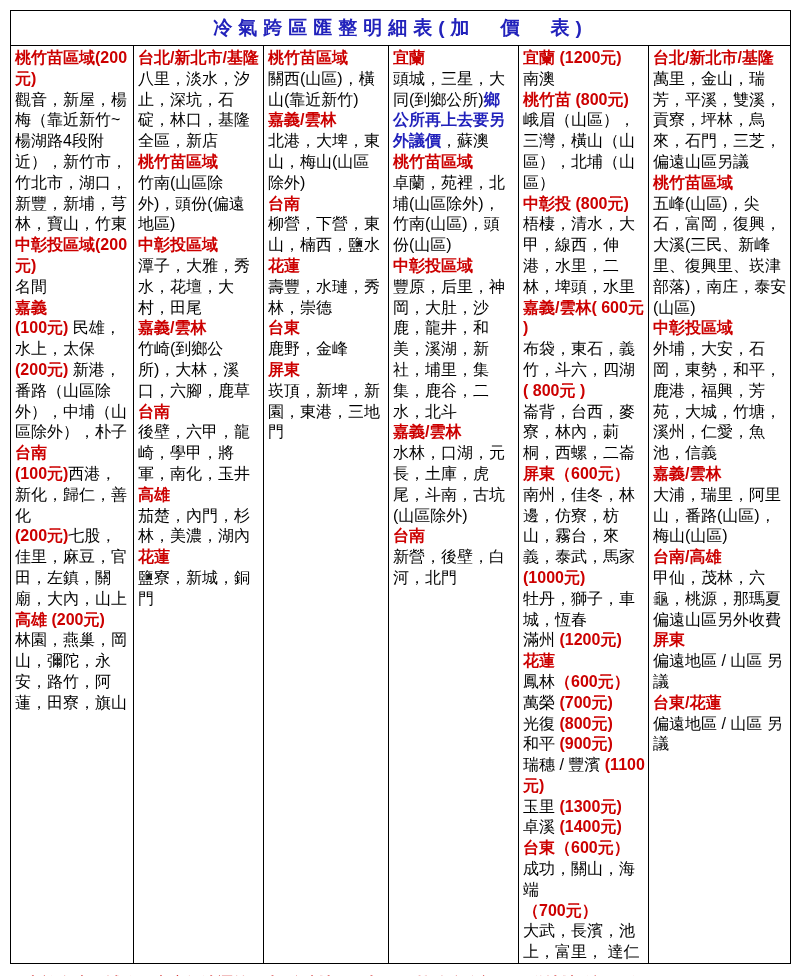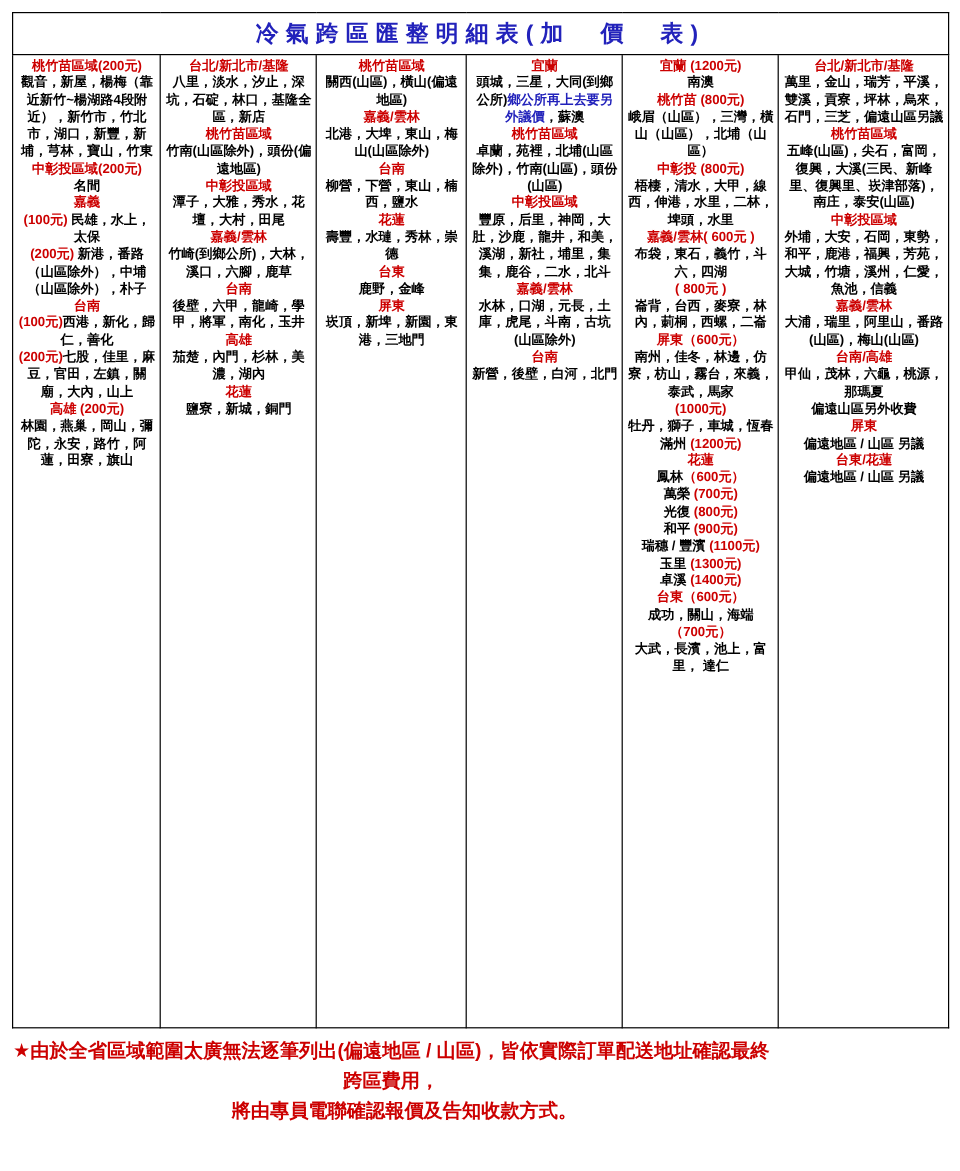--- a/index.html
+++ b/index.html
@@ -22,24 +22,24 @@
   }
   .title{
     color:var(--blue);font-weight:bold;font-size:19px;text-align:center;
     letter-spacing:6px;padding:4px 0;
   }
   .col-header{
     font-weight:normal;font-size:16px;text-align:center;vertical-align:middle;
     padding:4px 2px;white-space:pre-line;line-height:1.25;
   }
   .body-row td{vertical-align:top;height:808px;}
-  .body-cell{padding:2px 3px 0 4px;font-size:11px;line-height:1.3;text-align:center;}
+  .body-cell{padding:2px 3px 0 4px;font-size:16px;line-height:1.3;}
   .para{margin:0;}
   .run-red{color:var(--red);font-weight:bold;}
-  .run-black{color:var(--black);font-weight:bold;}
+  .run-black{color:var(--black);font-weight:normal;}
   .run-blue{color:var(--blue);font-weight:bold;}
   .footer{margin-top:8px;color:var(--red);font-weight:bold;font-size:16px;line-height:1.55;}
   .footer .note{margin:0;text-align:center;}
   .footer .indent{padding-left:22px;}
   
   col.c1{width:123px}col.c2{width:130px}col.c3{width:125px}
   col.c4{width:130px}col.c5{width:130px}col.c6{width:142px}
 </style>
 </head>
 <body>
@@ -86,21 +86,21 @@
             <div class="para"><span class="run-black">竹崎(到鄉公所)，大林，溪口，六腳，鹿草</span></div>
             <div class="para"><span class="run-red">台南</span></div>
             <div class="para"><span class="run-black">後壁，六甲，龍崎，學甲，將軍，南化，玉井</span></div>
             <div class="para"><span class="run-red">高雄</span></div>
             <div class="para"><span class="run-black">茄楚，內門，杉林，美濃，湖內</span></div>
             <div class="para"><span class="run-red">花蓮</span></div>
             <div class="para"><span class="run-black">鹽寮，新城，銅門</span></div>
           </td>
           <td class="body-cell">
             <div class="para"><span class="run-red">桃竹苗區域</span></div>
-            <div class="para"><span class="run-black">關西(山區)，橫山(偏遠地區)</span></div>
+            <div class="para"><span class="run-black">關西(山區)，橫山(靠近新竹)</span></div>
             <div class="para"><span class="run-red">嘉義/雲林</span></div>
             <div class="para"><span class="run-black">北港，大埤，東山，梅山(山區除外)</span></div>
             <div class="para"><span class="run-red">台南</span></div>
             <div class="para"><span class="run-black">柳營，下營，東山，楠西，鹽水</span></div>
             <div class="para"><span class="run-red">花蓮</span></div>
             <div class="para"><span class="run-black">壽豐，水璉，秀林，崇德</span></div>
             <div class="para"><span class="run-red">台東</span></div>
             <div class="para"><span class="run-black">鹿野，金峰</span></div>
             <div class="para"><span class="run-red">屏東</span></div>
             <div class="para"><span class="run-black">崁頂，新埤，新園，東港，三地門</span></div>

